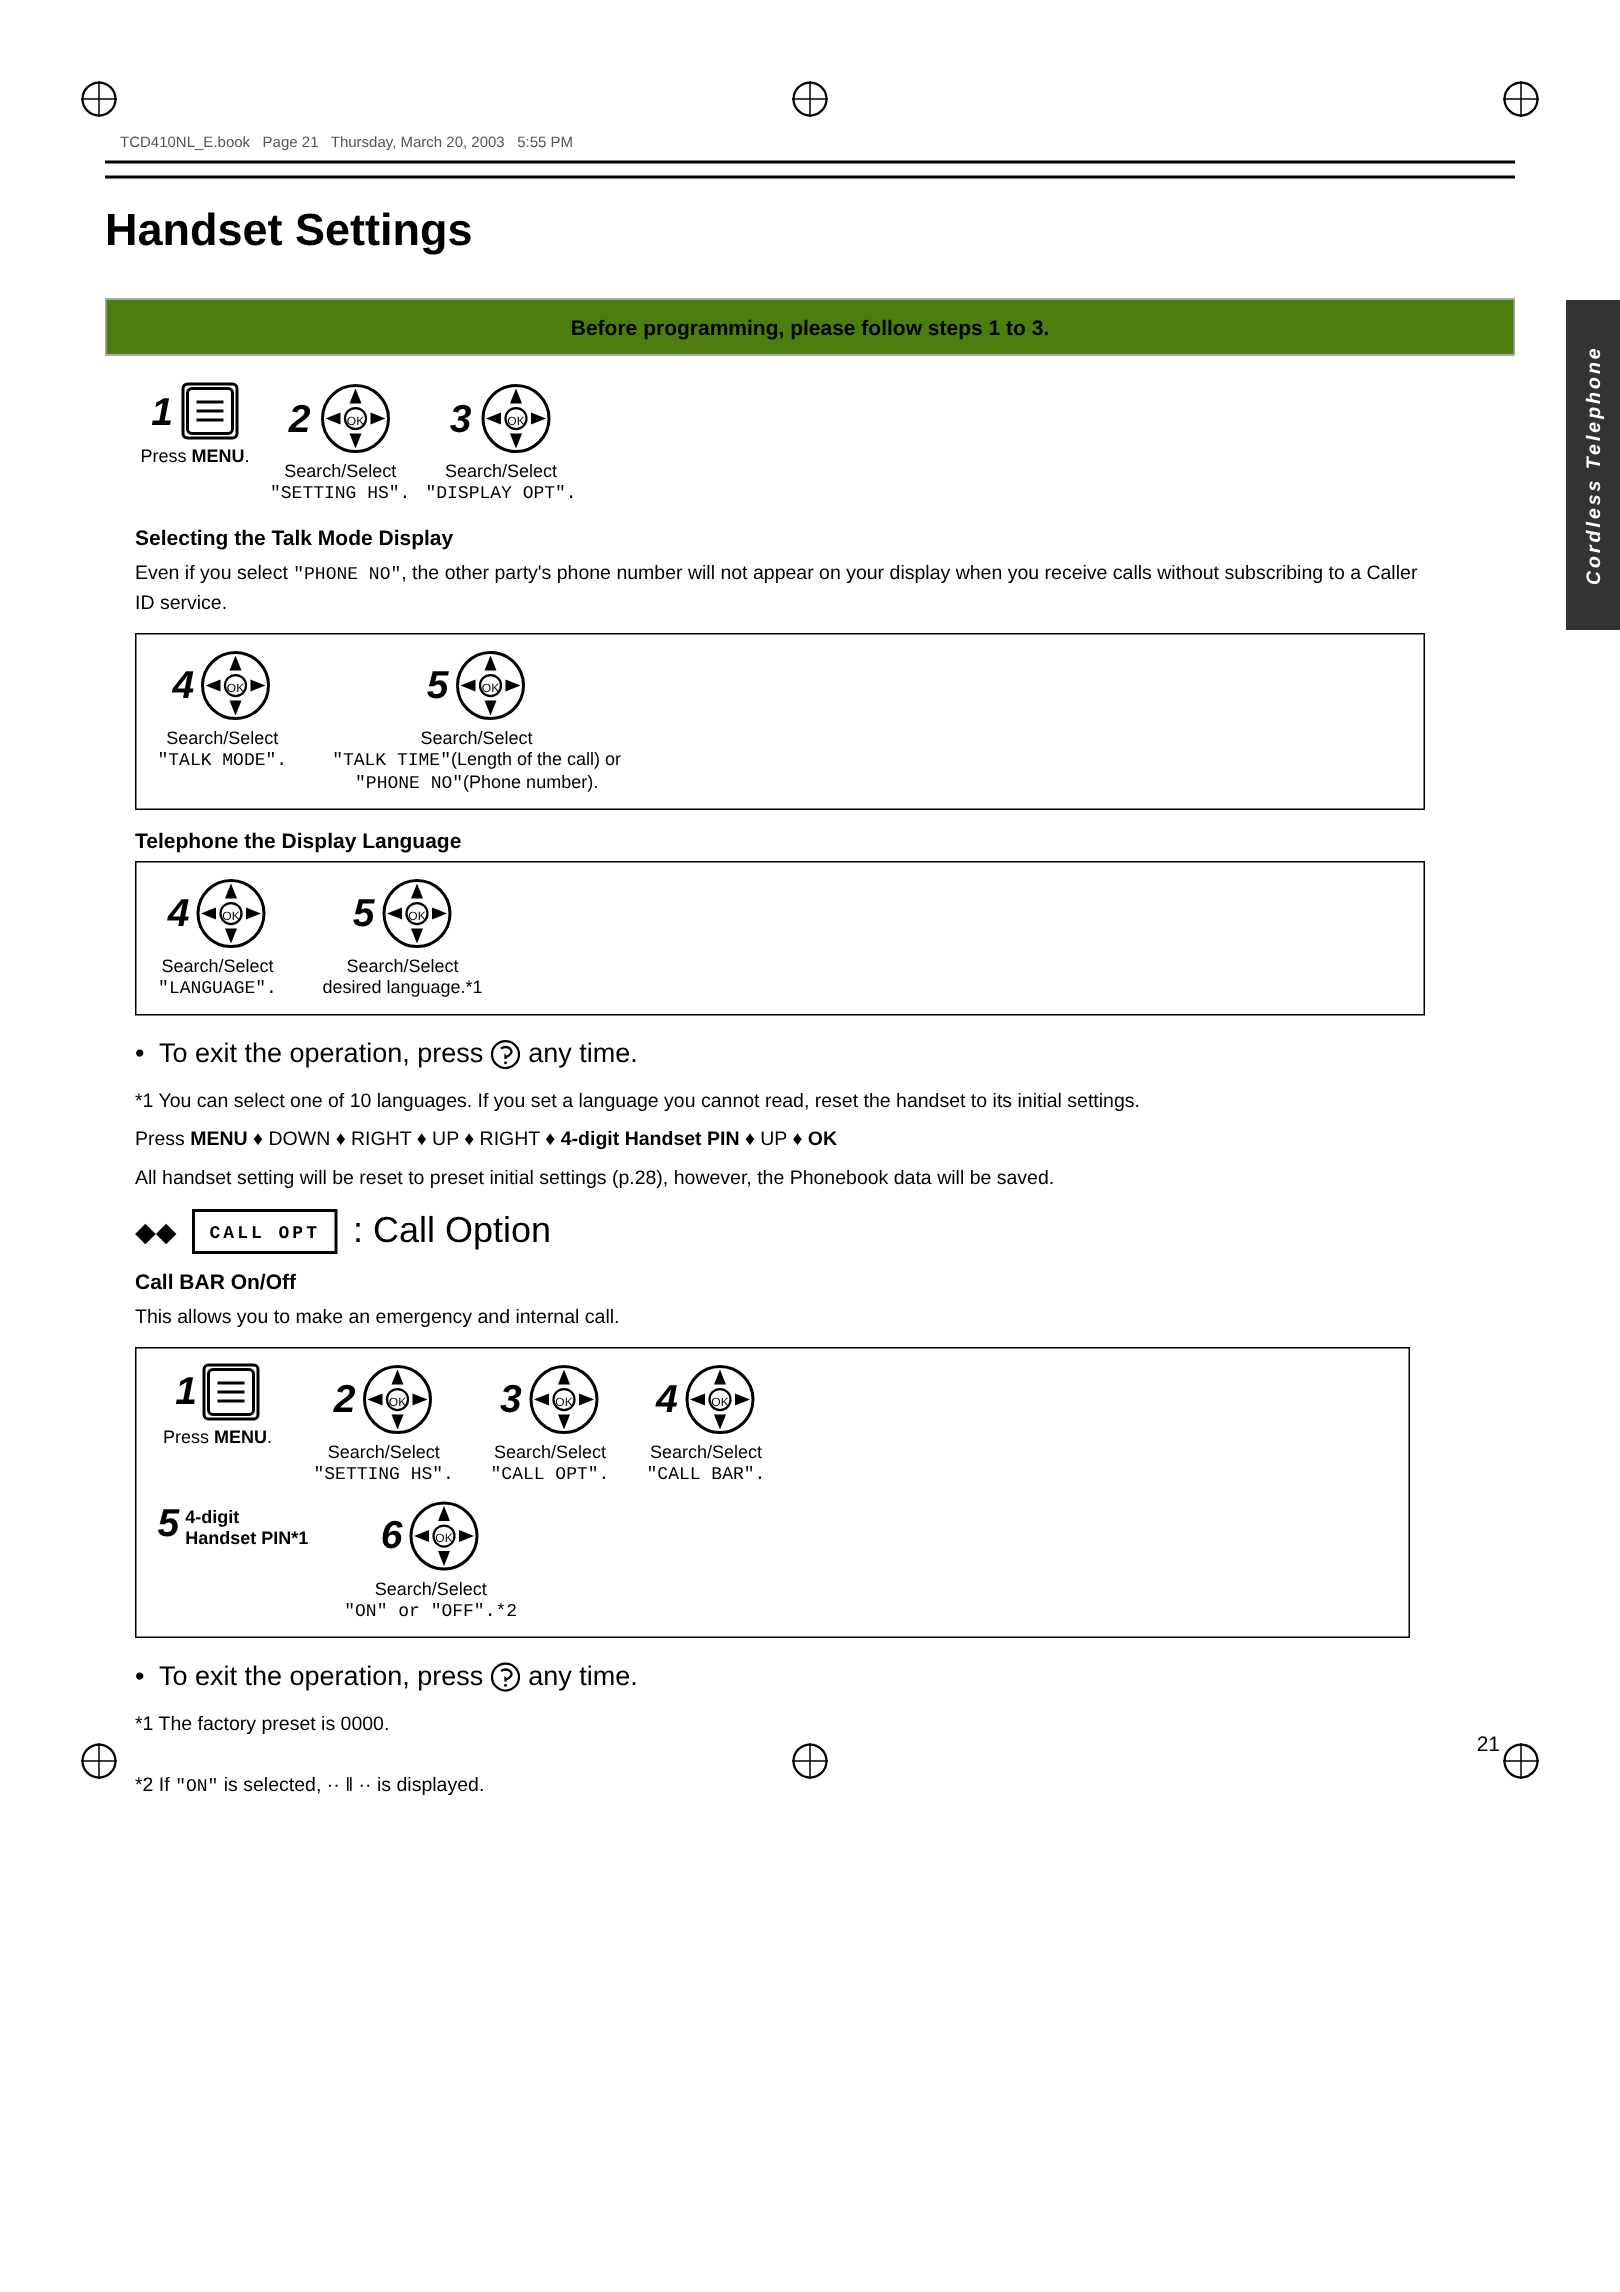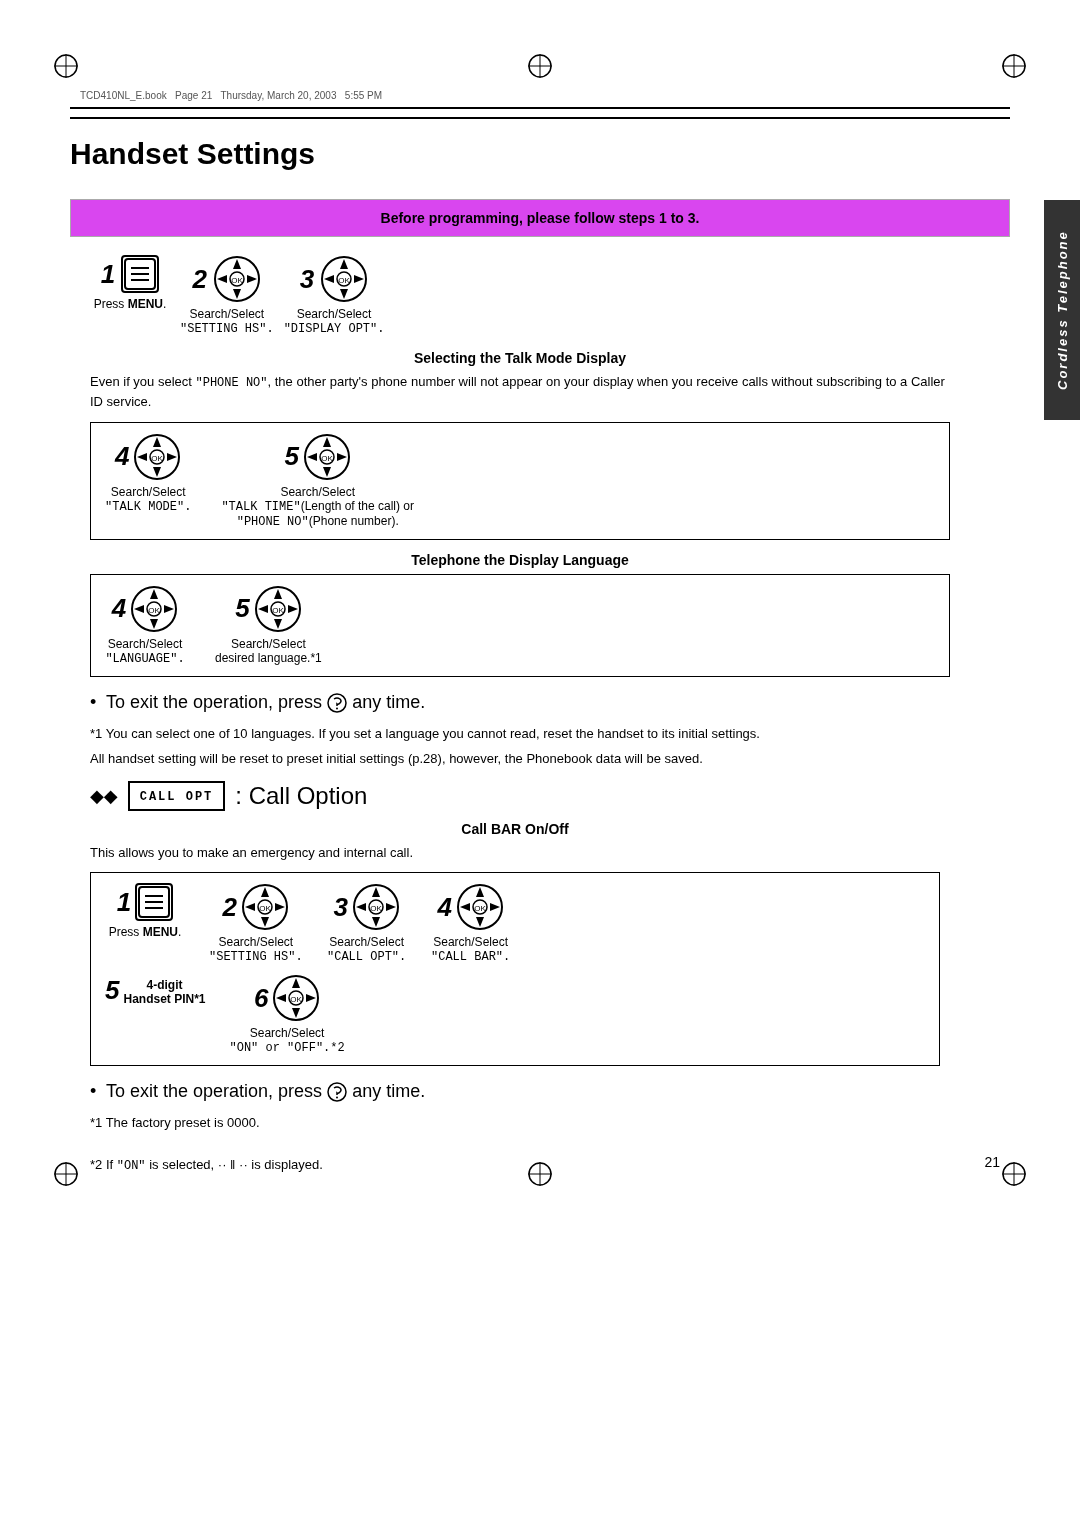--- a/index.html
+++ b/index.html
@@ -51,21 +51,21 @@
       font-size: 30px;
       font-weight: bold;
       border-top: 2px solid #000;
       padding-top: 18px;
       padding-bottom: 8px;
       margin-bottom: 20px;
     }
 
     
     .prereq-box {
-      background: #d946ef;
+      background: #4d7c0f;
       text-align: center;
       padding: 10px;
       font-size: 14px;
       font-weight: bold;
       margin-bottom: 18px;
       border: 1px solid #aaa;
     }
 
     
     .steps-row {
@@ -115,21 +115,20 @@
       margin-top: 4px;
     }
     .step-label strong { font-weight: bold; }
 
     
     .section-heading {
       font-size: 14px;
       font-weight: bold;
       margin-bottom: 6px;
       margin-top: 8px;
-      text-align: center;
     }
 
     
     .body-text {
       font-size: 13px;
       line-height: 1.5;
       margin-bottom: 10px;
     }
 
     
@@ -470,20 +469,21 @@
         To exit the operation, press
         <svg width="20" height="20" viewBox="0 0 20 20" style="vertical-align:middle;display:inline-block;">
             <circle cx="10" cy="10" r="9" fill="none" stroke="#000" stroke-width="1.5"></circle>
             <path d="M7,6 Q10,4 13,6 Q15,8 13,10 Q11,12 10,11 L10,13" fill="none" stroke="#000" stroke-width="1.5"></path>
             <circle cx="10" cy="15.5" r="1" fill="#000"></circle>
           </svg>
         any time.
       </li>
     </ul>
     <div class="note-text">*1 You can select one of 10 languages. If you set a language you cannot read, reset the handset to its initial settings.</div>
+    <div class="note-text">Press <strong>MENU</strong> ♦ DOWN ♦ RIGHT ♦ UP ♦ RIGHT ♦ <strong>4-digit Handset PIN</strong> ♦ UP ♦ <strong>OK</strong></div>
     <div class="note-text">All handset setting will be reset to preset initial settings (p.28), however, the Phonebook data will be saved.</div>
   </div>
 
   <div class="section-outer-full">
     <div class="call-option-header">
       <span class="call-option-diamonds">◆◆</span>
       <div class="call-option-lcd">
         <span class="mono">CALL OPT</span>
       </div>
       <div class="call-option-title">: Call Option</div>
@@ -566,21 +566,21 @@
           </div>
           <div class="step-label">Search/Select<br><span class="mono">"CALL BAR".</span></div>
         </div>
       </div>
 
       <div class="steps-row" style="margin-top:10px;">
 
         <div class="step-item">
           <div style="display:flex;align-items:center;gap:4px;">
             <span class="step-num"><em>5</em></span>
-            <div class="step-label" style="text-align:center;">
+            <div class="step-label" style="text-align:left;">
               <strong>4-digit<br>Handset PIN*1</strong>
             </div>
           </div>
         </div>
 
         <div class="step-item" style="margin-left:14px;">
           <div style="display:flex;align-items:center;gap:4px;">
             <span class="step-num"><em>6</em></span>
             <div class="dpad-icon">
               <svg viewBox="0 0 48 48" width="40" height="40">

